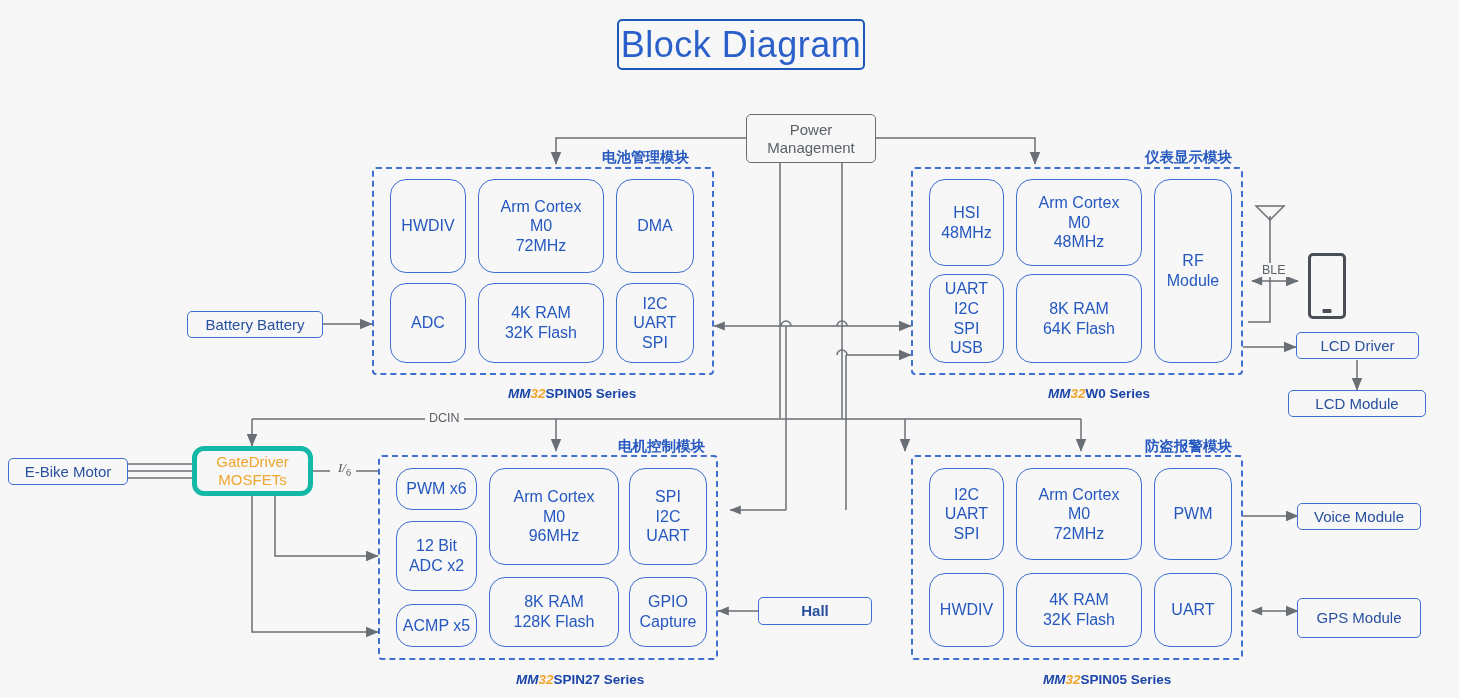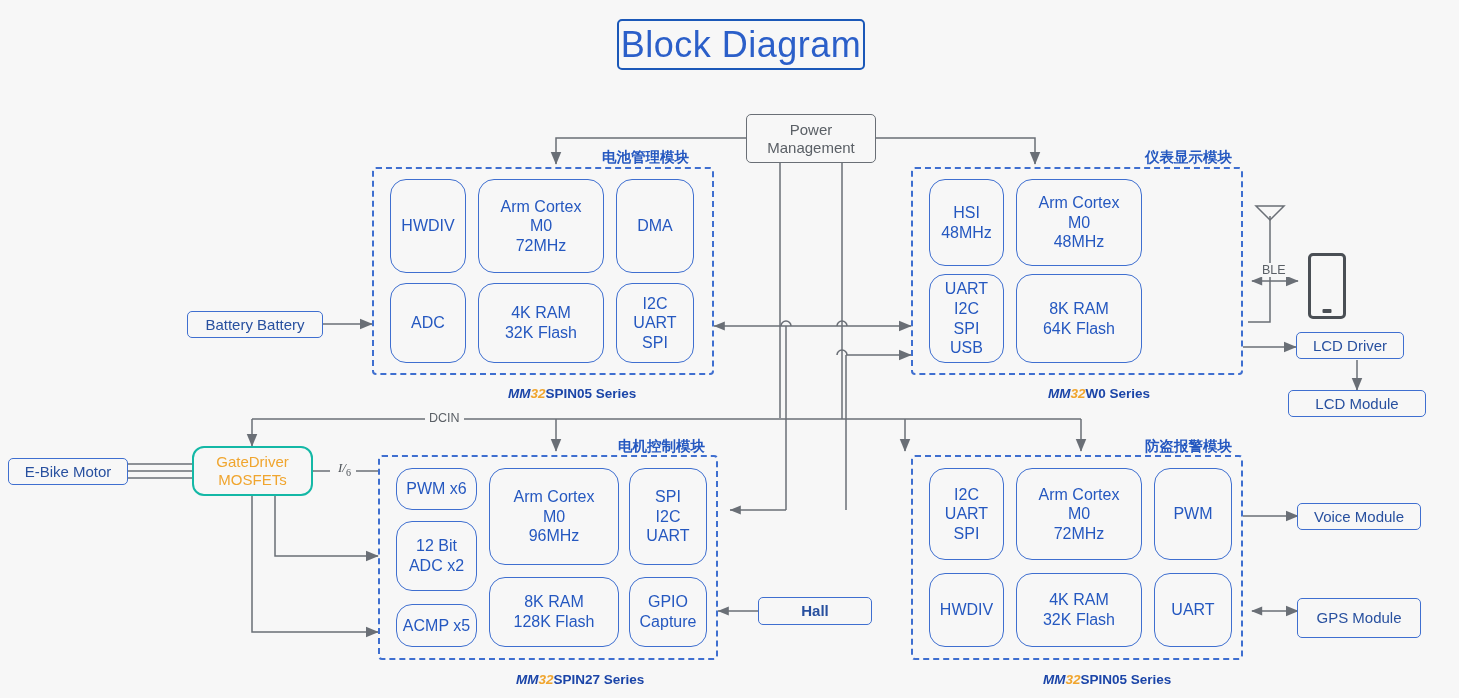--- a/index.html
+++ b/index.html
@@ -26,21 +26,21 @@
     border:1.8px solid #3f6fd0;border-radius:5px;background:#f7f7f7;
     display:flex;align-items:center;justify-content:center;
     color:#28509f;font-size:15px;text-align:center;line-height:1.15;
   }
   .graybox{
     border:1.4px solid #6a6f76;border-radius:5px;background:#f7f7f7;
     display:flex;align-items:center;justify-content:center;
     color:#5b6066;font-size:15px;text-align:center;line-height:1.2;
   }
   .orangebox{
-    border:2px solid #14b8a6;border-radius:12px;background:#f7f7f7;
+    border:5px solid #14b8a6;border-radius:12px;background:#f7f7f7;
     display:flex;align-items:center;justify-content:center;
     color:#f0a52e;font-size:15px;text-align:center;line-height:1.2;
   }
 
   
   .dashed{
     border:2px dashed #3f6fd0;border-radius:4px;background:transparent;
   }
   
   .ipblock{
@@ -190,20 +190,22 @@
   </div>
 
   <div class="abs modcap" style="left:1145px;top:148px;">仪表显示模块</div>
   <div class="abs dashed" style="left:911px;top:167px;width:332px;height:208px;"></div>
 
   <div class="abs ipblock" style="left:929px;top:179px;width:75px;height:87px;white-space:pre-line;">HSI
 48MHz</div>
   <div class="abs ipblock" style="left:1016px;top:179px;width:126px;height:87px;white-space:pre-line;">Arm Cortex
 M0
 48MHz</div>
+  <div class="abs ipblock" style="left:1154px;top:179px;width:78px;height:184px;white-space:pre-line;">RF
+Module</div>
 
   <div class="abs ipblock" style="left:929px;top:274px;width:75px;height:89px;white-space:pre-line;">UART
 I2C
 SPI
 USB</div>
   <div class="abs ipblock" style="left:1016px;top:274px;width:126px;height:89px;white-space:pre-line;">8K RAM
 64K Flash</div>
 
   <div class="abs series" style="left:1010px;top:386px;">
     <span class="mm">MM</span><span class="n32">32</span><span>W0 Series</span>
@@ -263,21 +265,21 @@
   </div>
 
   <div class="abs bluebox" style="left:758px;top:597px;width:114px;height:28px;font-weight:bold;">Hall</div>
 
   <div class="abs phone" style="left:1308px;top:253px;width:38px;height:66px;">
     <span class="phone-home"></span>
   </div>
 
   <div class="abs wirelabel" style="left:1258px;top:263px;">BLE</div>
 
-  <div class="abs bluebox" style="left:1296px;top:332px;width:108px;height:27px;">LCD Driver</div>
+  <div class="abs bluebox" style="left:1296px;top:332px;width:123px;height:27px;">LCD Driver</div>
   <div class="abs bluebox" style="left:1288px;top:390px;width:138px;height:27px;">LCD Module</div>
 
   <div class="abs bluebox" style="left:1297px;top:503px;width:124px;height:27px;">Voice Module</div>
   <div class="abs bluebox" style="left:1297px;top:598px;width:124px;height:40px;">GPS Module</div>
 
   <div class="abs wirelabel" style="left:425px;top:411px;">DCIN</div>
 
   <div class="abs fraclabel" style="left:336px;top:460px;">
     <span>I</span>/<sub>6</sub>
   </div>

